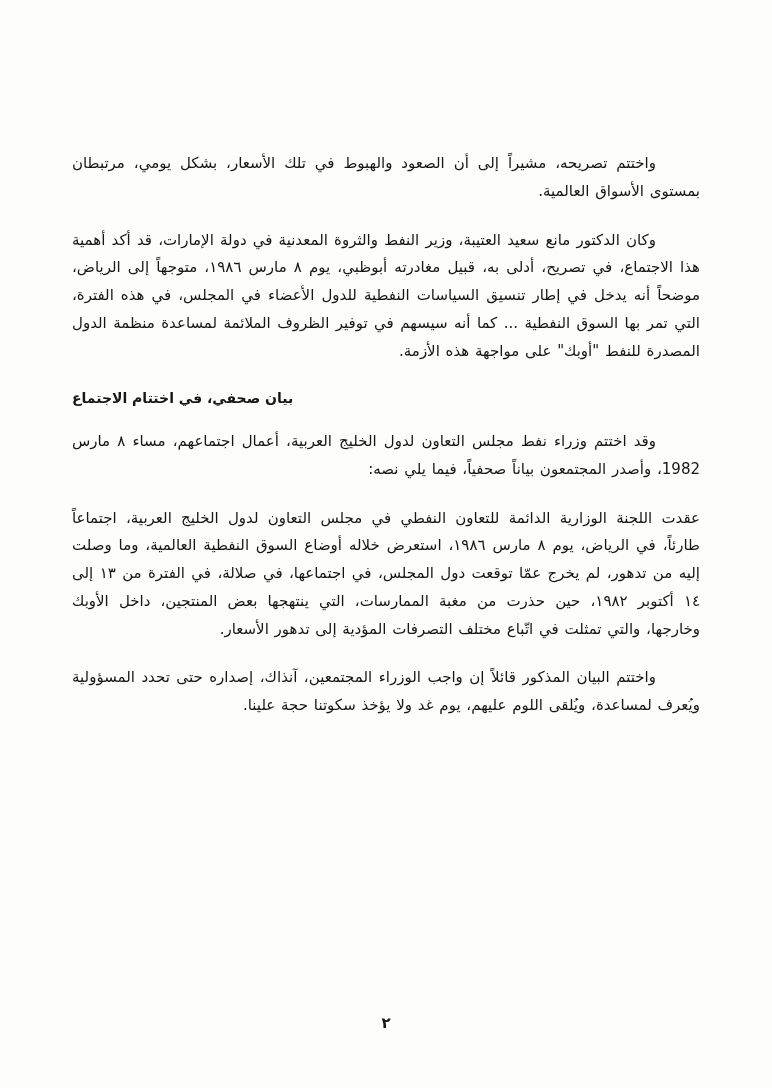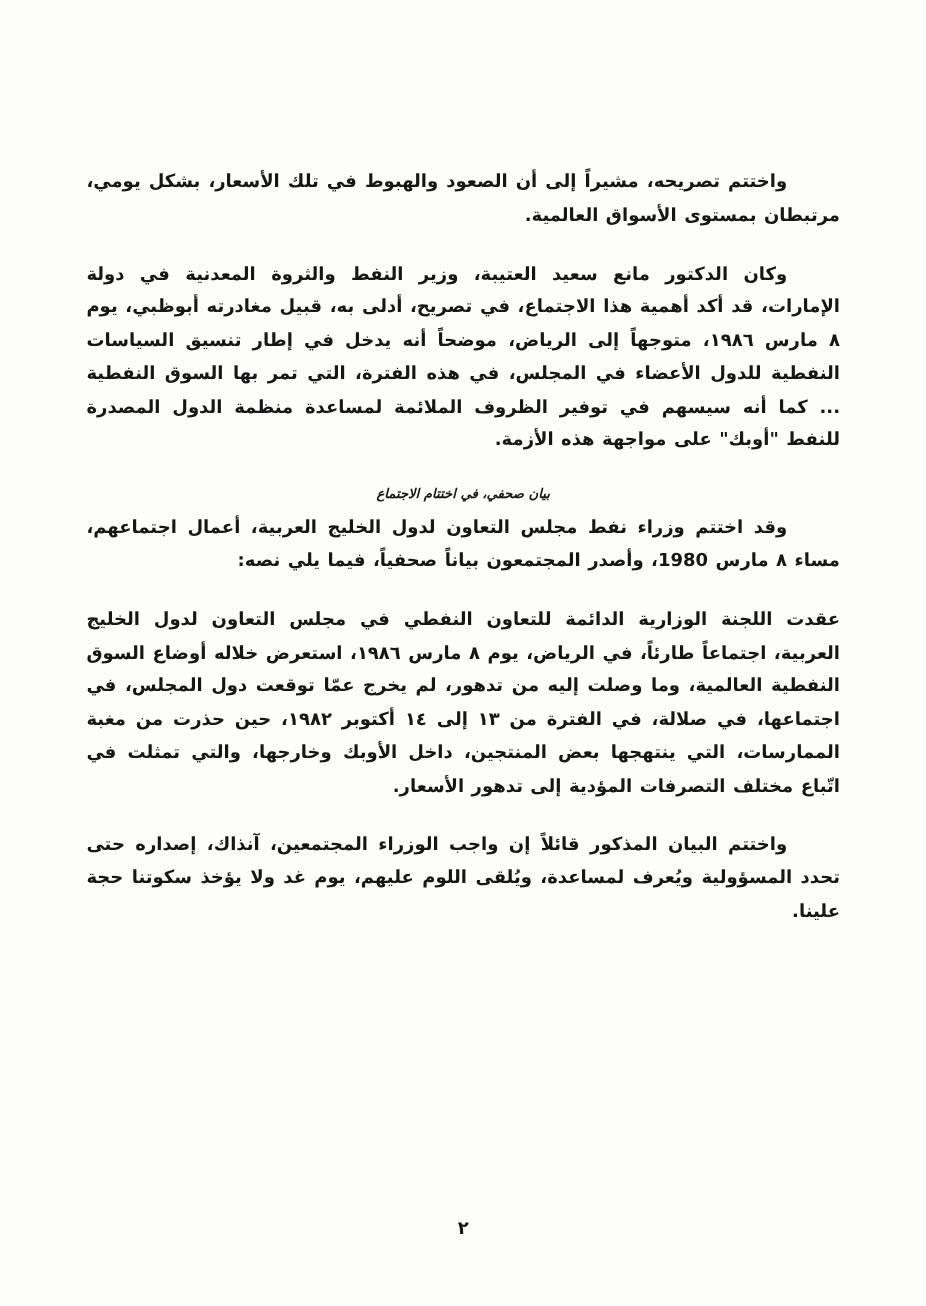--- a/index.html
+++ b/index.html
@@ -18,36 +18,35 @@
     width: 772px;
     height: 1088px;
     box-sizing: border-box;
     background: #fdfdfc;
     color: #161616;
     direction: rtl;
     padding: 134px 72px 0 72px;
   }
   .para {
     font-size: 15px;
-    font-weight: 700;
+    font-weight: 400;
     line-height: 1.85;
     text-align: justify;
-    margin: 4px 0 21px 0;
+    margin: 16px 0 21px 0;
     word-spacing: 1px;
   }
   .para.indent {
     text-indent: 44px;
   }
   .heading {
-    font-size: 11px;
+    font-size: 14px;
     font-weight: 700;
     line-height: 1.85;
-    text-align: center;
+    text-align: left;
     margin: 14px 0 2px 0;
-    font-style: italic;
   }
   .page-number {
     position: absolute;
     left: 0;
     right: 0;
     bottom: 56px;
     text-align: center;
     font-size: 15px;
     font-weight: 700;
     color: #161616;
@@ -57,21 +56,21 @@
 <body>
 
 <main class="page">
 
   <p class="para indent">واختتم تصريحه، مشيراً إلى أن الصعود والهبوط في تلك الأسعار، بشكل يومي، مرتبطان بمستوى الأسواق العالمية.</p>
 
   <p class="para indent">وكان الدكتور مانع سعيد العتيبة، وزير النفط والثروة المعدنية في دولة الإمارات، قد أكد أهمية هذا الاجتماع، في تصريح، أدلى به، قبيل مغادرته أبوظبي، يوم ٨ مارس ١٩٨٦، متوجهاً إلى الرياض، موضحاً أنه يدخل في إطار تنسيق السياسات النفطية للدول الأعضاء في المجلس، في هذه الفترة، التي تمر بها السوق النفطية ... كما أنه سيسهم في توفير الظروف الملائمة لمساعدة منظمة الدول المصدرة للنفط "أوبك" على مواجهة هذه الأزمة.</p>
 
   <h2 class="heading">بيان صحفي، في اختتام الاجتماع</h2>
 
-  <p class="para indent">وقد اختتم وزراء نفط مجلس التعاون لدول الخليج العربية، أعمال اجتماعهم، مساء ٨ مارس 1980، وأصدر المجتمعون بياناً صحفياً، فيما يلي نصه:</p>
+  <p class="para indent">وقد اختتم وزراء نفط مجلس التعاون لدول الخليج العربية، أعمال اجتماعهم، مساء ٨ مارس 1982، وأصدر المجتمعون بياناً صحفياً، فيما يلي نصه:</p>
 
   <p class="para">عقدت اللجنة الوزارية الدائمة للتعاون النفطي في مجلس التعاون لدول الخليج العربية، اجتماعاً طارئاً، في الرياض، يوم ٨ مارس ١٩٨٦، استعرض خلاله أوضاع السوق النفطية العالمية، وما وصلت إليه من تدهور، لم يخرج عمّا توقعت دول المجلس، في اجتماعها، في صلالة، في الفترة من ١٣ إلى ١٤ أكتوبر ١٩٨٢، حين حذرت من مغبة الممارسات، التي ينتهجها بعض المنتجين، داخل الأوبك وخارجها، والتي تمثلت في اتّباع مختلف التصرفات المؤدية إلى تدهور الأسعار.</p>
 
 
   <p class="para indent">واختتم البيان المذكور قائلاً إن واجب الوزراء المجتمعين، آنذاك، إصداره حتى تحدد المسؤولية ويُعرف لمساعدة، ويُلقى اللوم عليهم، يوم غد ولا يؤخذ سكوتنا حجة علينا.</p>
 
 
   <div class="page-number">٢</div>
 
 </main>

